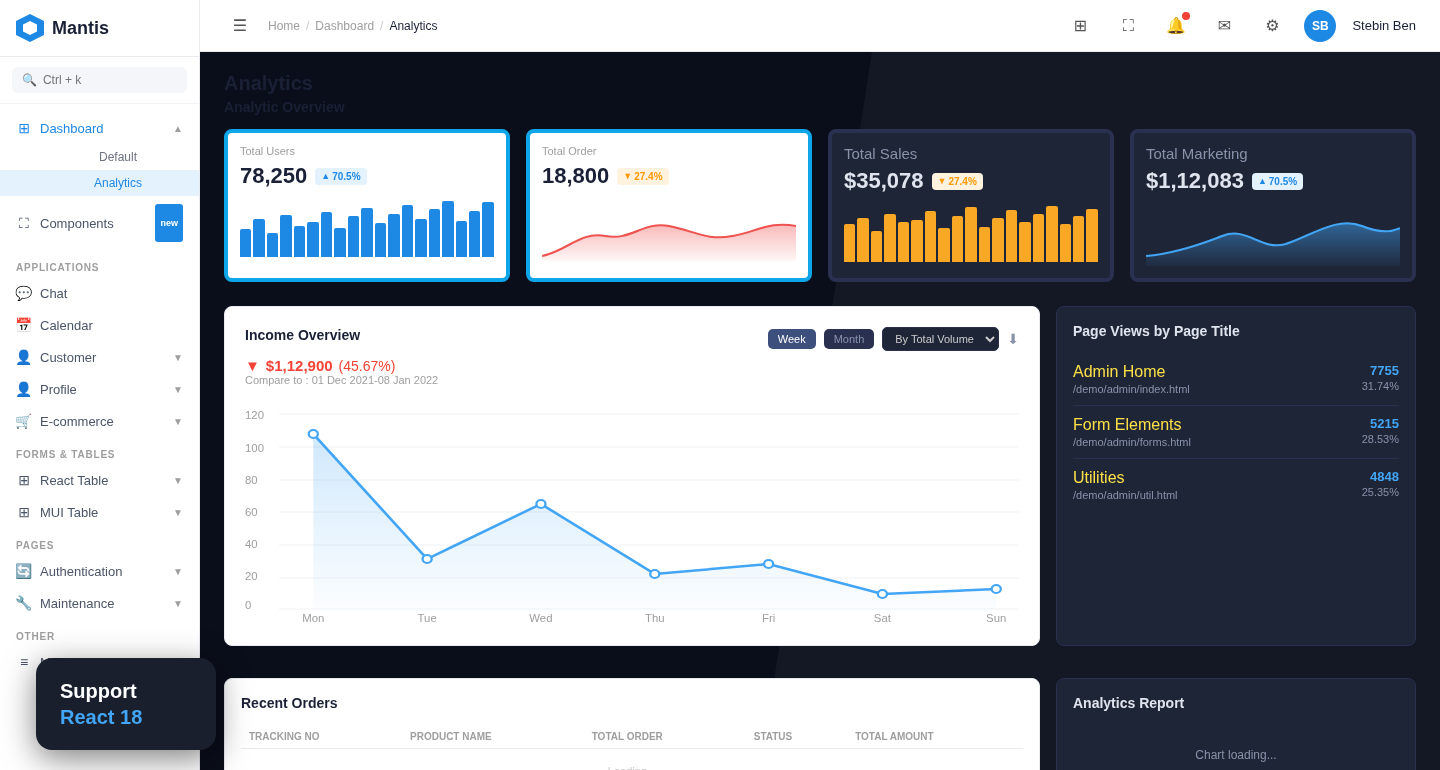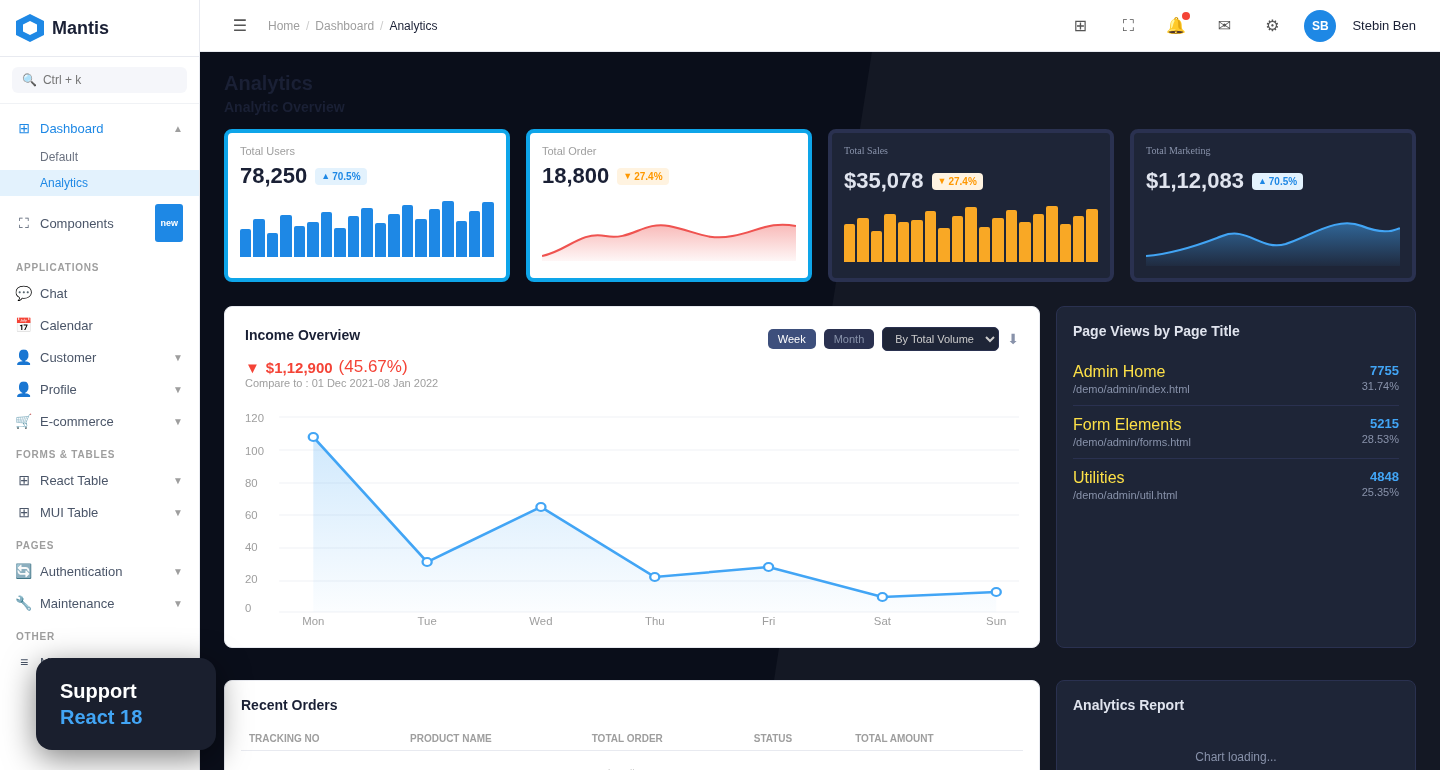--- a/index.html
+++ b/index.html
@@ -47,21 +47,21 @@
     }
     .nav-item {
       display: flex; align-items: center; justify-content: space-between;
       padding: 8px 16px; cursor: pointer; font-size: 13px; color: #4a5568;
       border-radius: 0;
     }
     .nav-item.parent-active { color: #1e88e5; }
     .nav-item-left { display: flex; align-items: center; gap: 8px; }
     .nav-icon { width: 16px; height: 16px; display: flex; align-items: center; justify-content: center; font-size: 14px; }
     .nav-sub-item {
-      padding: 6px 3px 6px 40px; font-size: 12px; color: #6b7280; cursor: pointer;
+      padding: 6px 3px 6px 40px; font-size: 12px; color: #6b7280; cursor: pointer; text-align: center;
     }
     .nav-sub-item.active { color: #1e88e5; background: #e3f2fd; }
     .badge-new {
       background: #1e88e5; color: #fff; font-size: 9px; font-weight: 700;
       padding: 14px 5px; border-radius: 3px;
     }
     .chevron { font-size: 10px; color: #9e9e9e; }
 
     
     .main {
@@ -129,21 +129,21 @@
     
     .stats-row {
       display: grid; grid-template-columns: repeat(4, 1fr); gap: 16px; margin-bottom: 24px;
     }
     .stat-card {
       background: #fff; border-radius: 8px; padding: 12px;
       border: 4px solid #0ea5e9; min-height: 130px;
     }
     .stat-card.dark { background: #1e2537; border-color: #2a3150; }
     .stat-card-label { font-size: 11px; color: #9e9e9e; margin-bottom: 6px; }
-    .stat-card-label-dark { font-size: 10px; color: #8892aa; margin-bottom: 12px; font-family: Liberation Serif, serif; }
+    .stat-card-label-dark { font-size: 15px; color: #8892aa; margin-bottom: 6px; }
     .stat-card-value-row { display: flex; align-items: center; gap: 8px; margin-bottom: 12px; }
     .stat-value { font-size: 22px; font-weight: 700; color: #1a2035; }
     .stat-value-dark { font-size: 22px; font-weight: 700; color: #e0e4ee; }
     .stat-badge {
       font-size: 10px; font-weight: 600; padding: 3px 6px; border-radius: 4px;
       display: flex; align-items: center; gap: 2px;
     }
     .stat-badge.up { background: #e3f2fd; color: #1e88e5; }
     .stat-badge.down { background: #fff3e0; color: #ff9800; }
 
@@ -502,21 +502,21 @@
 
     <div class="two-col">
 
       <div class="income-card">
         <div class="income-header">
           <div>
             <div class="section-title">Income Overview</div>
             <div class="income-val">
               <span style="color:#f44336;">▼</span>
               <span>$1,12,900</span>
-              <span style="font-size:17px; font-weight:400;">(<span>45.67%</span>)</span>
+              <span style="font-size:14px; font-weight:400;">(<span>45.67%</span>)</span>
             </div>
             <div class="income-compare">Compare to : 01 Dec 2021-08 Jan 2022</div>
           </div>
           <div class="income-controls">
             <button class="ctrl-btn active-dark">Week</button>
             <button class="ctrl-btn">Month</button>
             <select class="ctrl-select">
               <option>By Total Volume</option>
             </select>
             <span class="ctrl-icon">⬇</span>

